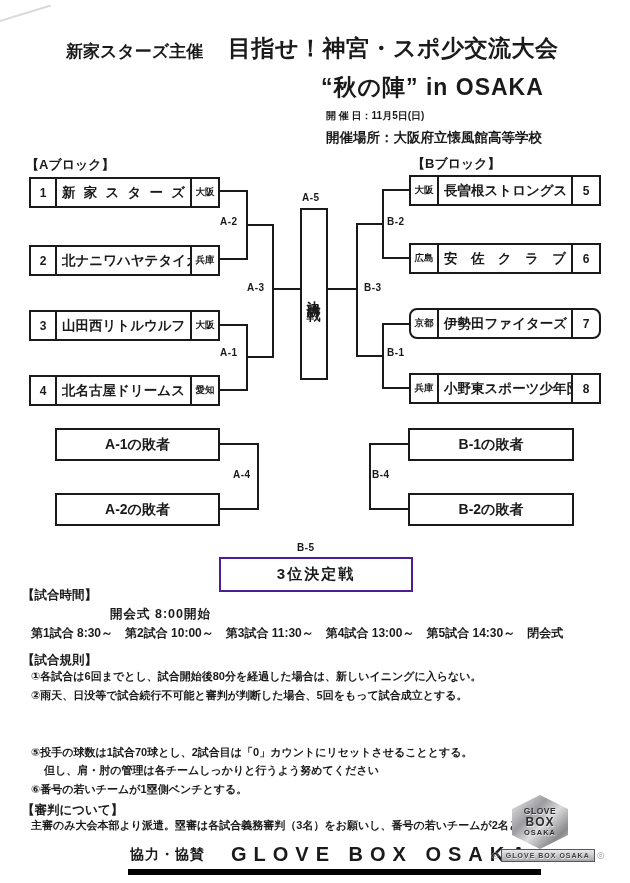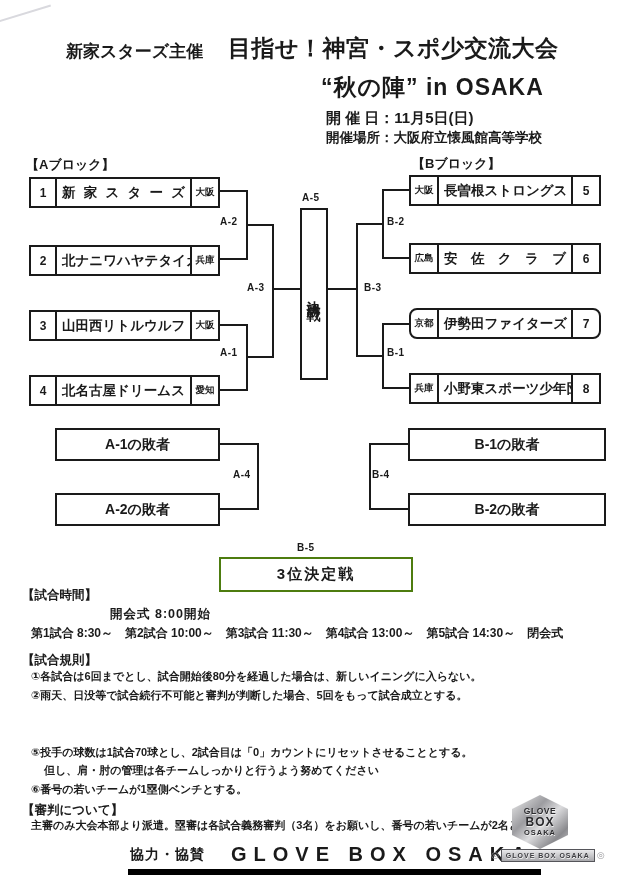--- a/index.html
+++ b/index.html
@@ -6,21 +6,21 @@
   .page{
     position:relative;width:630px;height:883px;background:#ffffff;overflow:hidden;
     font-family:"Liberation Sans","DejaVu Sans",sans-serif;color:#1a1a1a;
   }
   .abs{position:absolute;}
   .b{font-weight:bold;}
   
   .organizer{left:66px;top:40px;font-size:17px;}
   .title-main{left:228px;top:33px;font-size:23px;letter-spacing:0.5px;}
   .subtitle{left:321px;top:72px;font-size:23px;letter-spacing:1px;}
-  .meta-date{left:326px;top:109px;font-size:15px;}
+  .meta-date{left:326px;top:109px;font-size:10px;}
   .meta-venue{left:326px;top:129px;font-size:13.5px;}
   
   .block-a-label{left:26px;top:156px;font-size:13px;}
   .block-b-label{left:412px;top:155px;font-size:13px;}
   
   .teambox{position:absolute;display:flex;align-items:stretch;border:2px solid #1a1a1a;background:#fff;box-sizing:border-box;}
   .tb-a{left:29px;width:191px;height:31px;}
   .tb-b{left:409px;width:192px;height:31px;}
   .tb-a1{top:177px;} .tb-a2{top:245px;} .tb-a3{top:310px;} .tb-a4{top:375px;}
   .tb-b1{top:175px;} .tb-b2{top:243px;} .tb-b3{top:308px;border-radius:8px;} .tb-b4{top:373px;}
@@ -41,23 +41,23 @@
   
   .mlbl{position:absolute;font-size:10px;font-weight:bold;letter-spacing:0.5px;}
   .l-a5{left:302px;top:192px;} .l-a2{left:220px;top:216px;} .l-a1{left:220px;top:347px;}
   .l-a3{left:247px;top:282px;} .l-b2{left:387px;top:216px;} .l-b1{left:387px;top:347px;}
   .l-b3{left:364px;top:282px;} .l-a4{left:233px;top:469px;} .l-b4{left:372px;top:469px;}
   .l-b5{left:297px;top:542px;}
   
   .loserbox{position:absolute;border:2px solid #1a1a1a;box-sizing:border-box;background:#fff;
     display:flex;align-items:center;justify-content:center;font-size:14px;font-weight:bold;}
   .lb-a{left:55px;width:165px;height:33px;}
-  .lb-b{left:408px;width:198px;height:33px;}
+  .lb-b{left:408px;width:166px;height:33px;}
   .lb-top{top:428px;} .lb-bot{top:493px;}
-  .thirdbox{left:219px;top:557px;width:194px;height:35px;border:2px solid #4d7c0f;box-sizing:border-box;
+  .thirdbox{left:219px;top:557px;width:194px;height:35px;border:2px solid #4c1d95;box-sizing:border-box;
     display:flex;align-items:center;justify-content:center;font-size:15px;font-weight:bold;letter-spacing:2px;position:absolute;background:#fff;}
   
   .sch-head{left:22px;top:587px;font-size:12.5px;}
   .sch-open{left:110px;top:606px;font-size:12.5px;letter-spacing:1px;}
   .sch-games{left:31px;top:625px;font-size:12px;white-space:pre;}
   
   .rules-head{left:22px;top:652px;font-size:12.5px;}
   .rule{position:absolute;left:31px;font-size:11px;font-weight:bold;white-space:nowrap;}
   .r0{top:669px;} .r1{top:688px;} .r2{top:707px;} .r3{top:726px;} .r4{top:745px;}
   .r5{top:763px;left:44px;} .r6{top:782px;}

